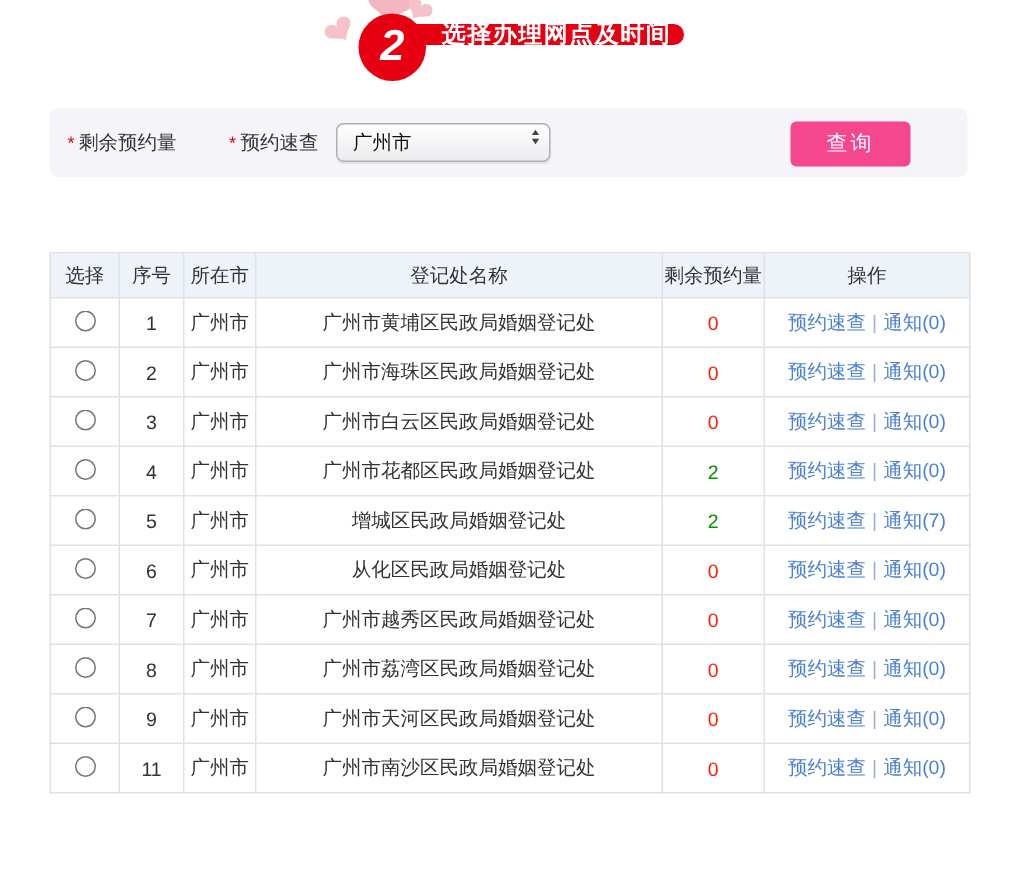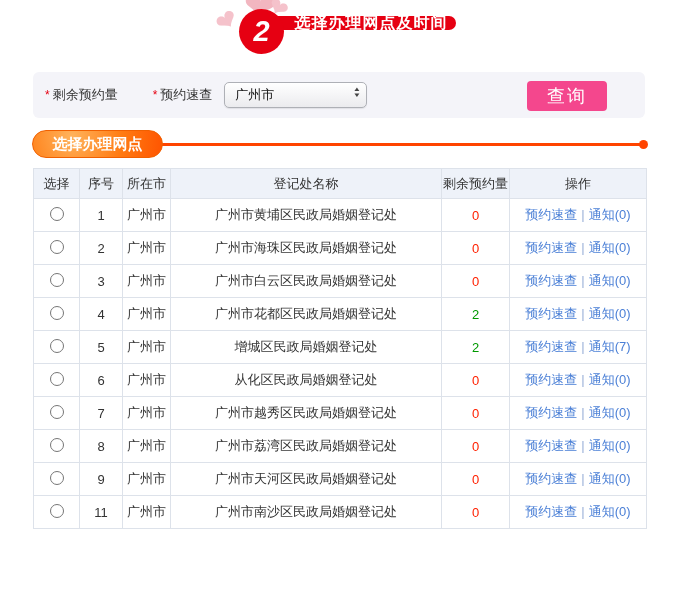--- a/index.html
+++ b/index.html
@@ -39,21 +39,21 @@
                  border:1px solid #aeb0b6; border-radius:5px;
                  background:linear-gradient(#ffffff,#ebebee);
                  box-shadow:0 1px 1px rgba(0,0,0,.08);
                  display:flex; align-items:center; padding-left:10px; cursor:pointer; }
   .city-select .sel-val { font-size:13px; color:#111; }
   .sel-arrows { position:absolute; right:6px; top:3px; display:flex; flex-direction:column;
                 line-height:1; color:#444; }
   .sel-arrows span { font-size:6px; transform:scaleX(1.4); }
   .query-btn { position:absolute; right:38px; top:9px; width:80px; height:30px;
                background:#f4478d; border:none; border-radius:4px; color:#fff;
-               font-size:18px; cursor:pointer; font-family:inherit; letter-spacing:2px; }
+               font-size:14px; cursor:pointer; font-family:inherit; letter-spacing:2px; }
 
   
   .section-row { position:absolute; left:0; top:130px; width:675px; height:30px; }
   .section-pill { position:absolute; left:32px; top:0; width:131px; height:28px;
                   border-radius:14px;
                   background:radial-gradient(circle at 30% 20%, #ffb35c, #ff7b12 55%, #ff5400);
                   border:1px solid #f06000;
                   display:flex; align-items:center; justify-content:center; z-index:1; }
   .section-pill span { color:#fff; font-size:15px; font-weight:bold; }
   .section-line { position:absolute; left:158px; top:13px; width:484px; height:3px; background:#ff4400; }
@@ -107,27 +107,20 @@
         <span class="sel-val">广州市</span>
         <span class="sel-arrows">
             <span>▲</span>
             <span>▼</span>
           </span>
       </div>
     </div>
     <button class="query-btn">查询</button>
   </div>
 
-  <div class="section-row">
-    <div class="section-pill">
-      <span>选择办理网点</span>
-    </div>
-    <div class="section-line"></div>
-    <div class="section-dot"></div>
-  </div>
 
   <table class="sites">
     <colgroup>
       <col class="c-sel">
         <col class="c-no">
         <col class="c-city">
         <col class="c-name">
         <col class="c-rem">
         <col class="c-op">
     </colgroup>

